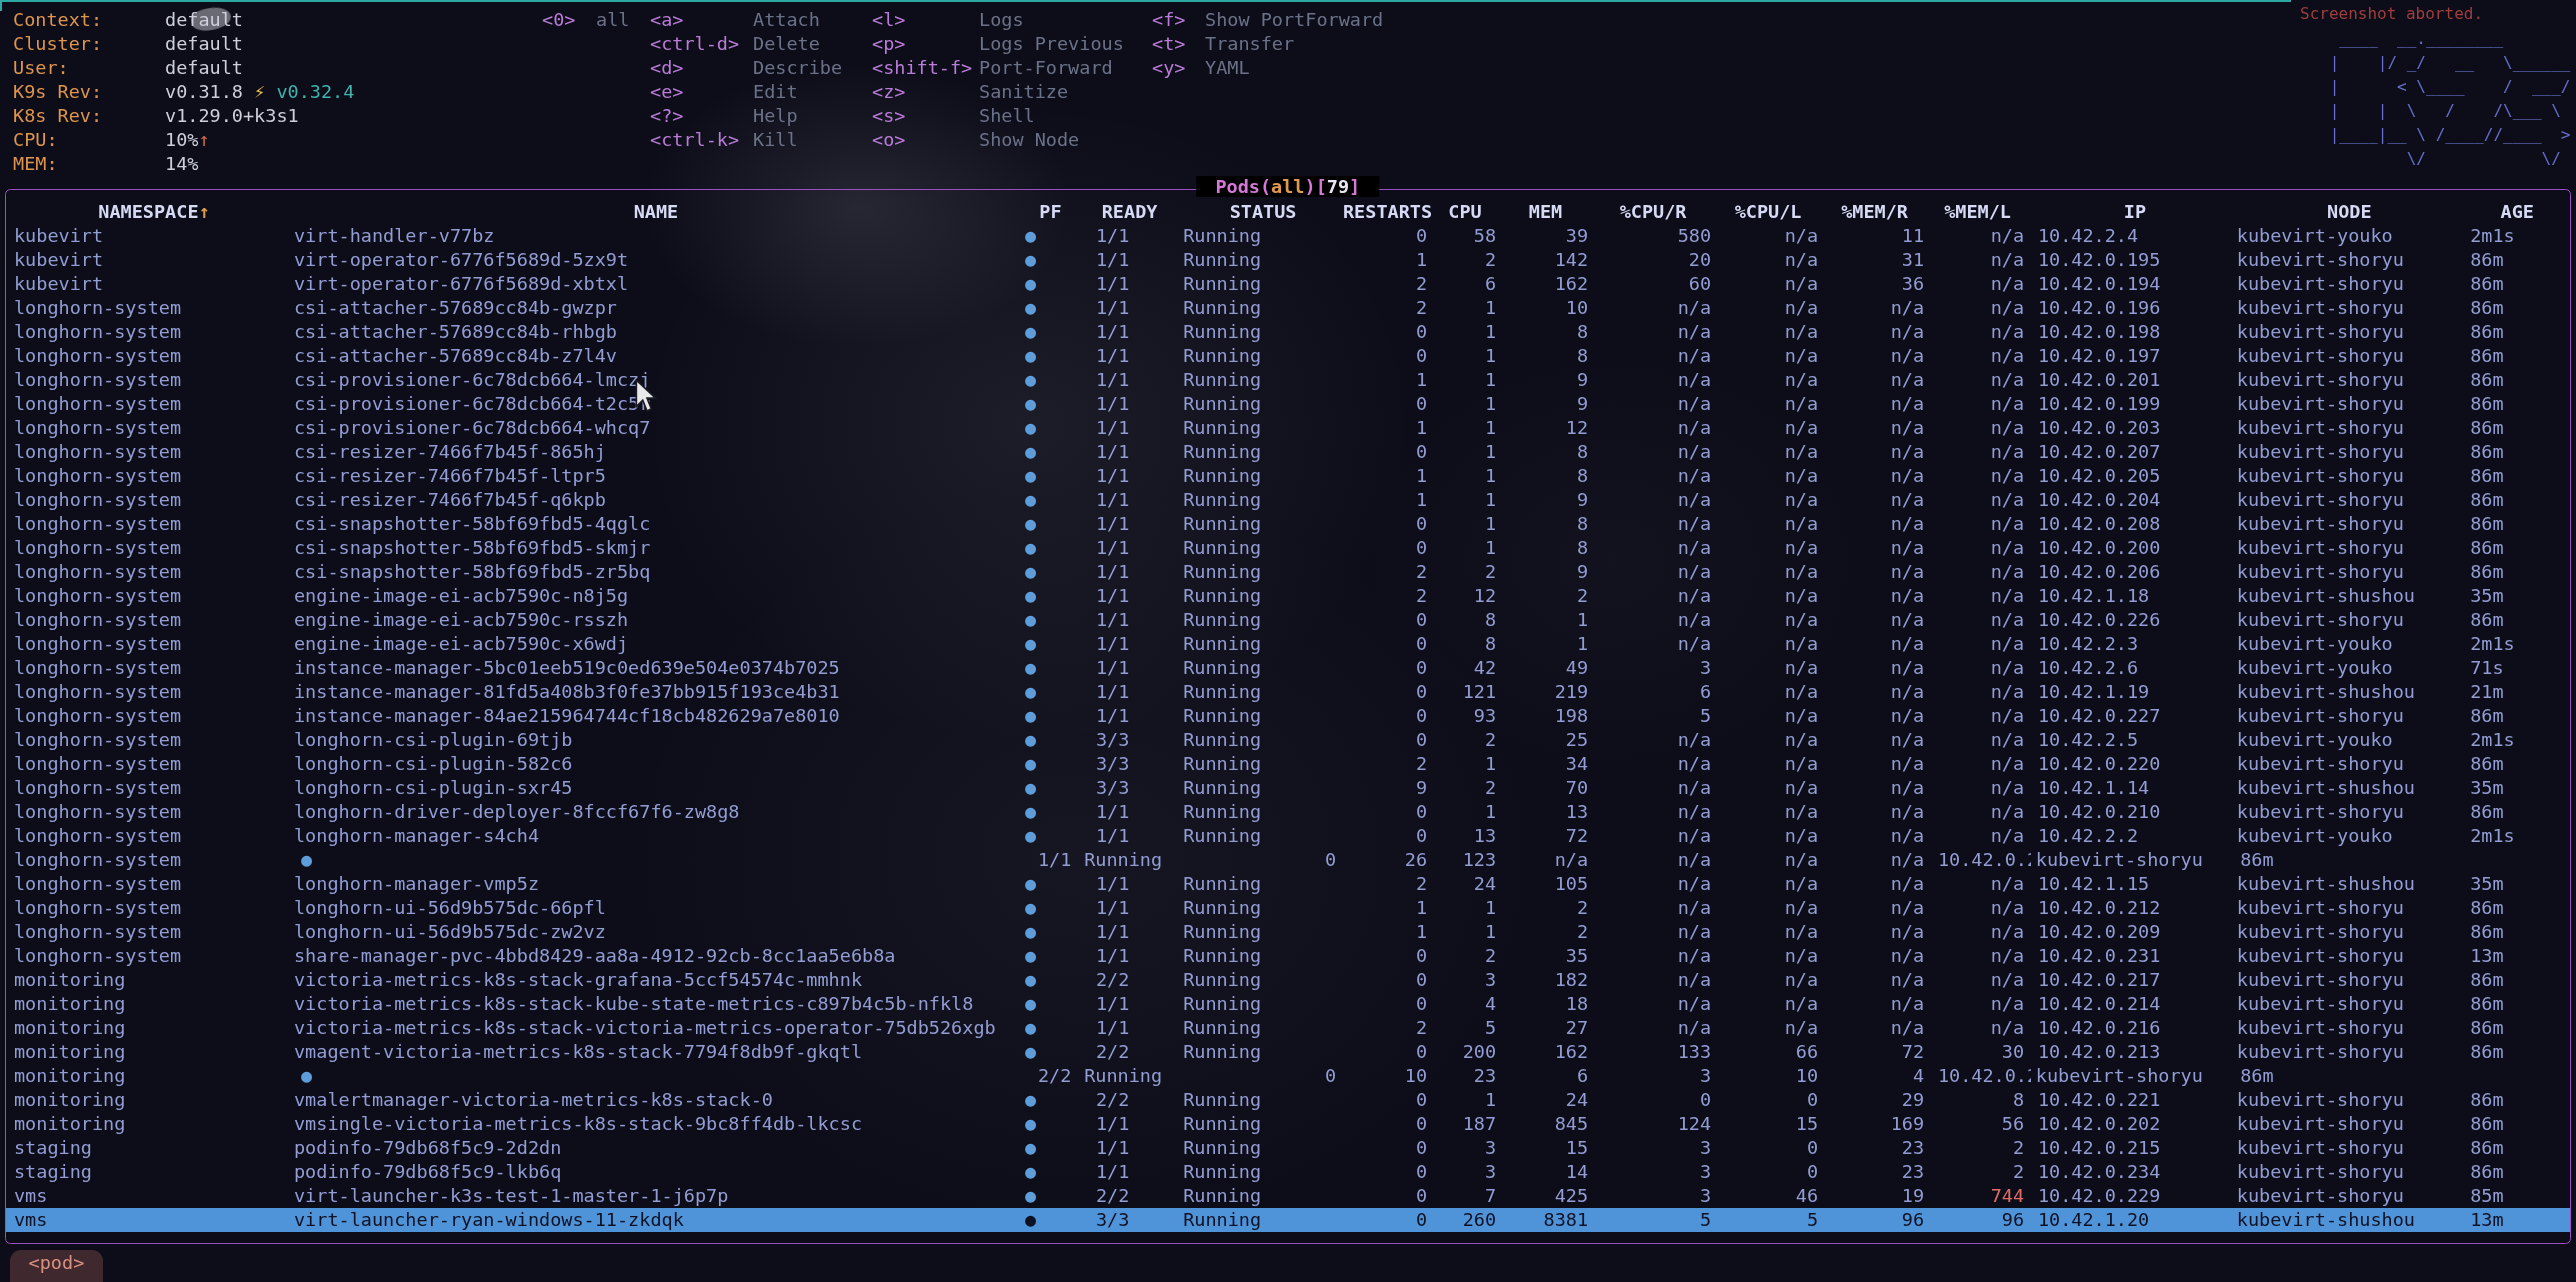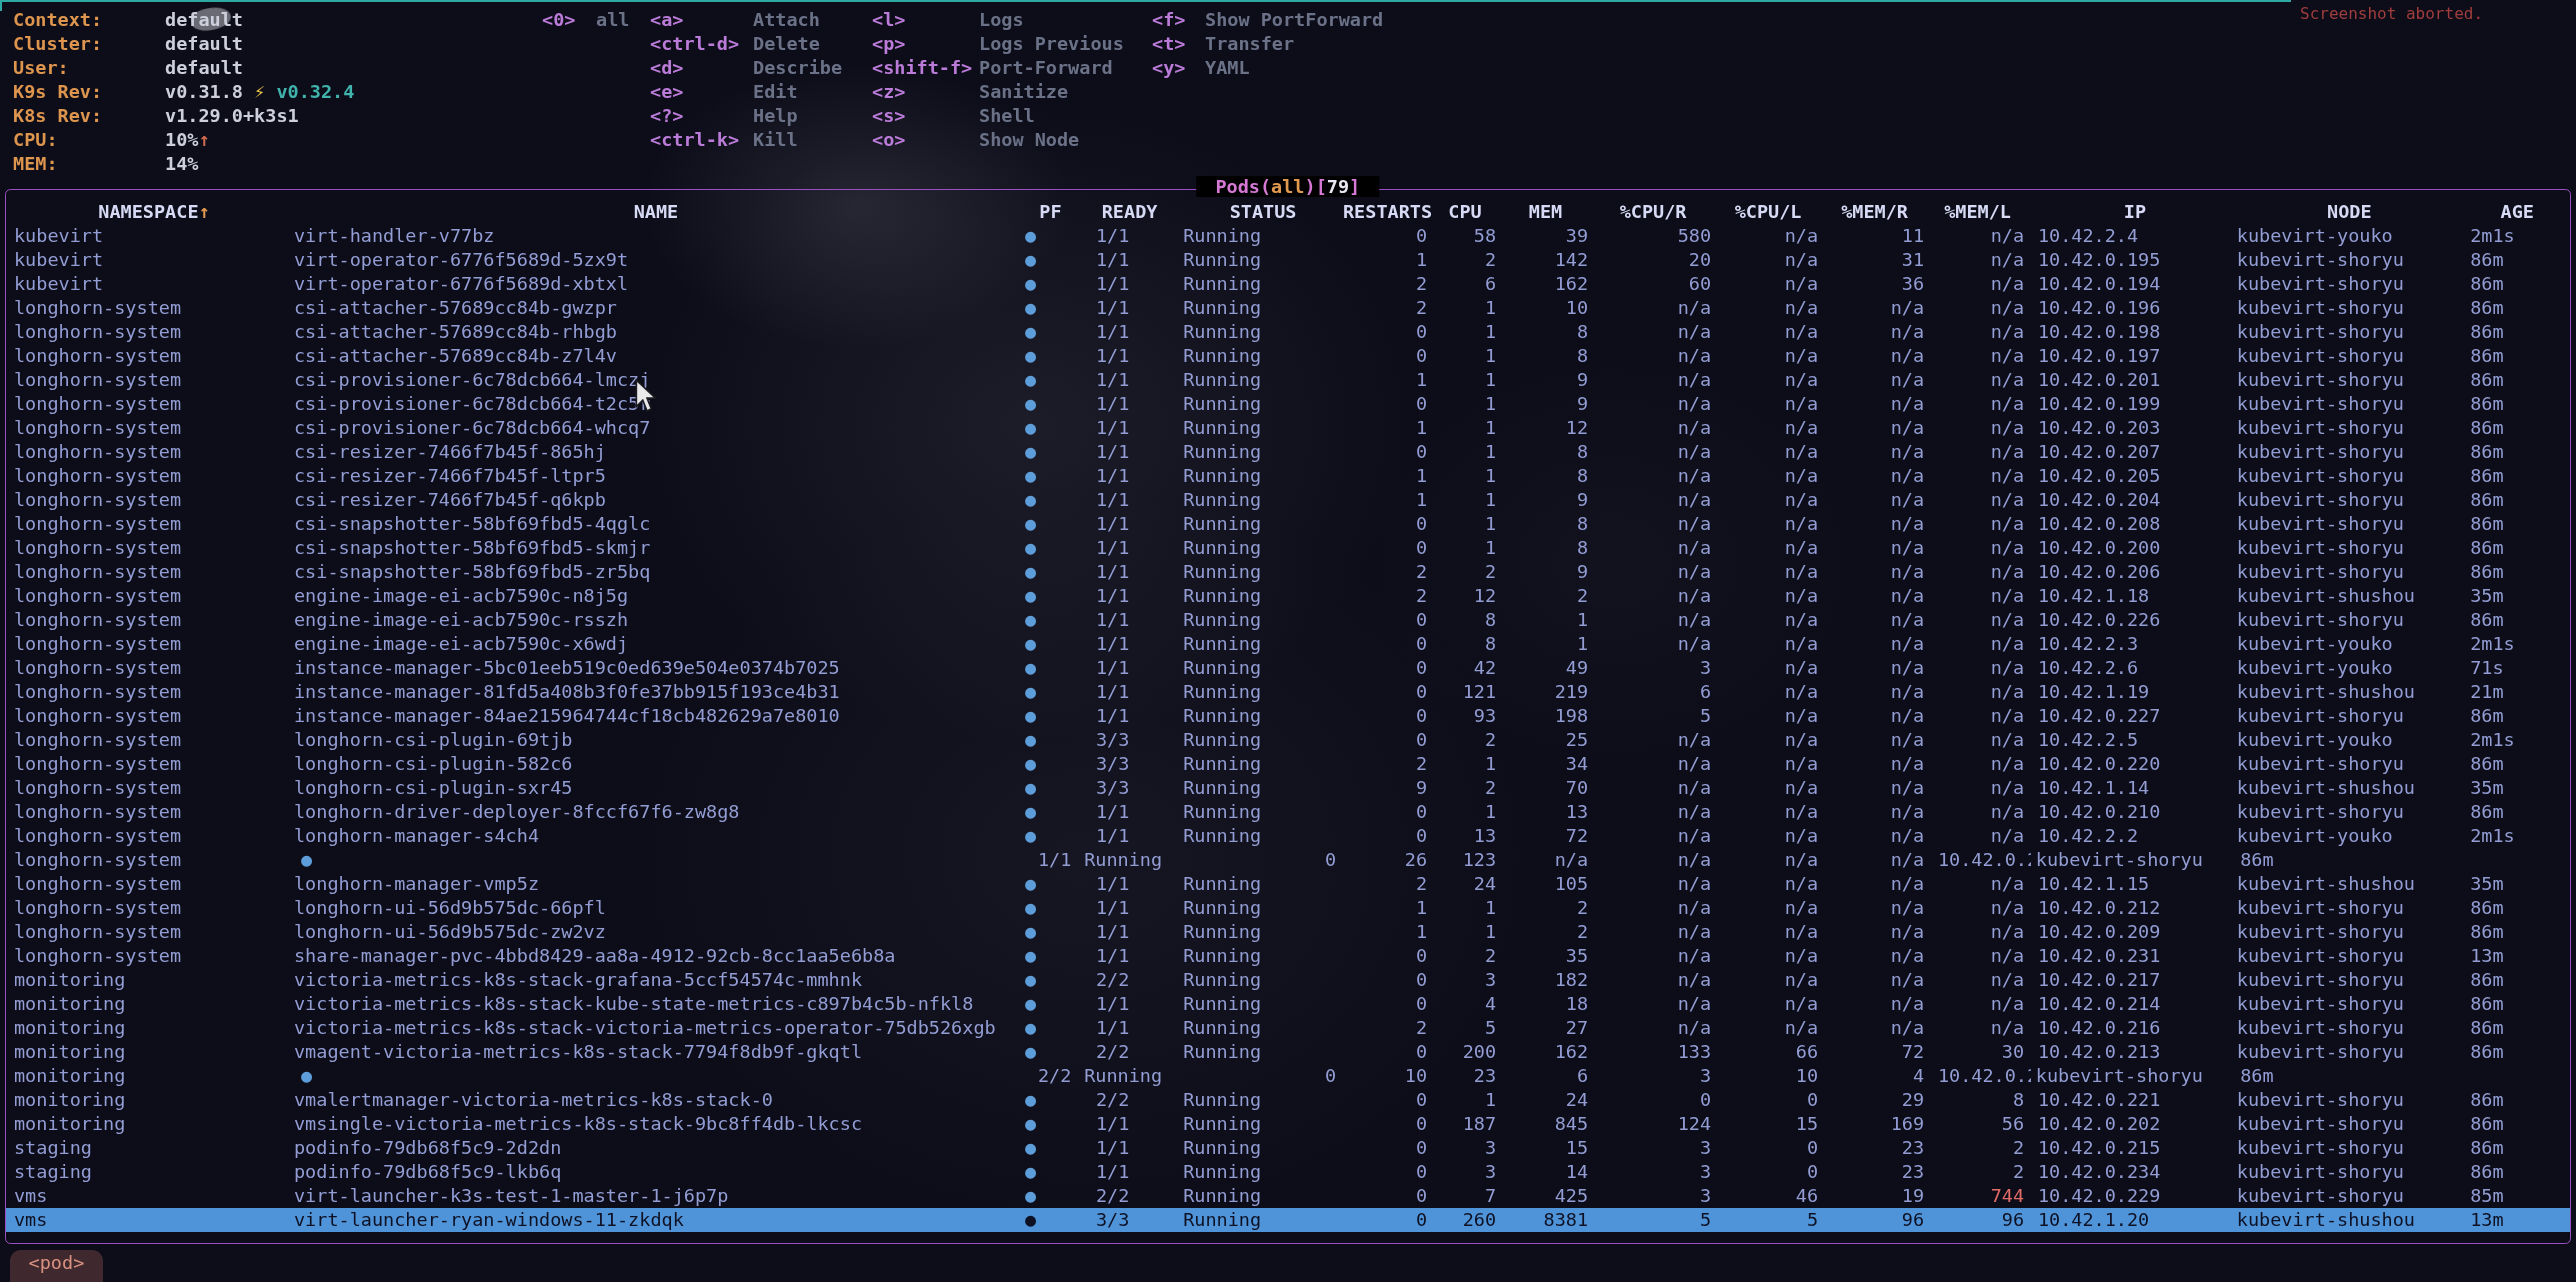--- a/index.html
+++ b/index.html
@@ -19,21 +19,21 @@
   }
   .blob1{position:absolute;left:191px;top:8.2px;width:40px;height:22px;
     background:rgba(168,168,178,0.6);border-radius:46% 54% 52% 48%;
     transform:rotate(-10deg);filter:blur(0.7px);}
   .top-line{position:absolute;left:0;top:0;width:2291px;height:2.1px;background:#2ea8a2;}
   .top-notch{position:absolute;left:0;top:0;width:2.1px;height:11px;background:#2ea8a2;}
 
   .notification{position:absolute;left:2300px;top:4.1px;font-size:16px;color:#a03d3d;}
 
   
-  .header{position:absolute;left:0;top:8.2px;width:100%;height:173px;font-weight:bold;}
+  .header{position:absolute;left:0;top:8.2px;width:100%;height:173px;}
   .cluster-info{position:absolute;left:13px;top:0;}
   .info-line{height:24px;line-height:24px;white-space:pre;}
   .info-label{display:inline-block;width:152px;color:#de954e;}
   .info-value{color:#cdd0dc;}
   .boost{color:#e8c14a;}
   .teal{color:#3fb3ac;}
   .up-arrow{color:#cf6a4f;}
 
   .menu-col{position:absolute;top:0;}
   .mc0{left:542px;} .mc1{left:650px;} .mc2{left:872px;} .mc3{left:1152px;}
@@ -117,20 +117,26 @@
         <div class="menu-line"><span class="menu-key">&lt;z&gt;</span><span class="menu-label">Sanitize</span></div>
         <div class="menu-line"><span class="menu-key">&lt;s&gt;</span><span class="menu-label">Shell</span></div>
         <div class="menu-line"><span class="menu-key">&lt;o&gt;</span><span class="menu-label">Show Node</span></div>
       </div>
       <div class="menu-col mc3">
         <div class="menu-line"><span class="menu-key">&lt;f&gt;</span><span class="menu-label">Show PortForward</span></div>
         <div class="menu-line"><span class="menu-key">&lt;t&gt;</span><span class="menu-label">Transfer</span></div>
         <div class="menu-line"><span class="menu-key">&lt;y&gt;</span><span class="menu-label">YAML</span></div>
       </div>
     </div>
+  <pre class="logo"> ____  __.________
+|    |/ _/   __   \______
+|      &lt; \____    /  ___/
+|    |  \   /    /\___ \
+|____|__ \ /____//____  &gt;
+        \/            \/</pre>
 </header>
 
 <section class="table-frame">
   <div class="table-title"><span class="t-pink"> Pods(</span><span class="t-orange">all</span><span class="t-pink">)[</span><span class="t-count">79</span><span class="t-pink">] </span></div>
   <div class="table-inner">
     <div class="row header-row">
         <span class="cell c0">NAMESPACE<span class="sort">↑</span></span>
         <span class="cell c1">NAME</span>
         <span class="cell c2">PF</span>
         <span class="cell c3">READY</span>

